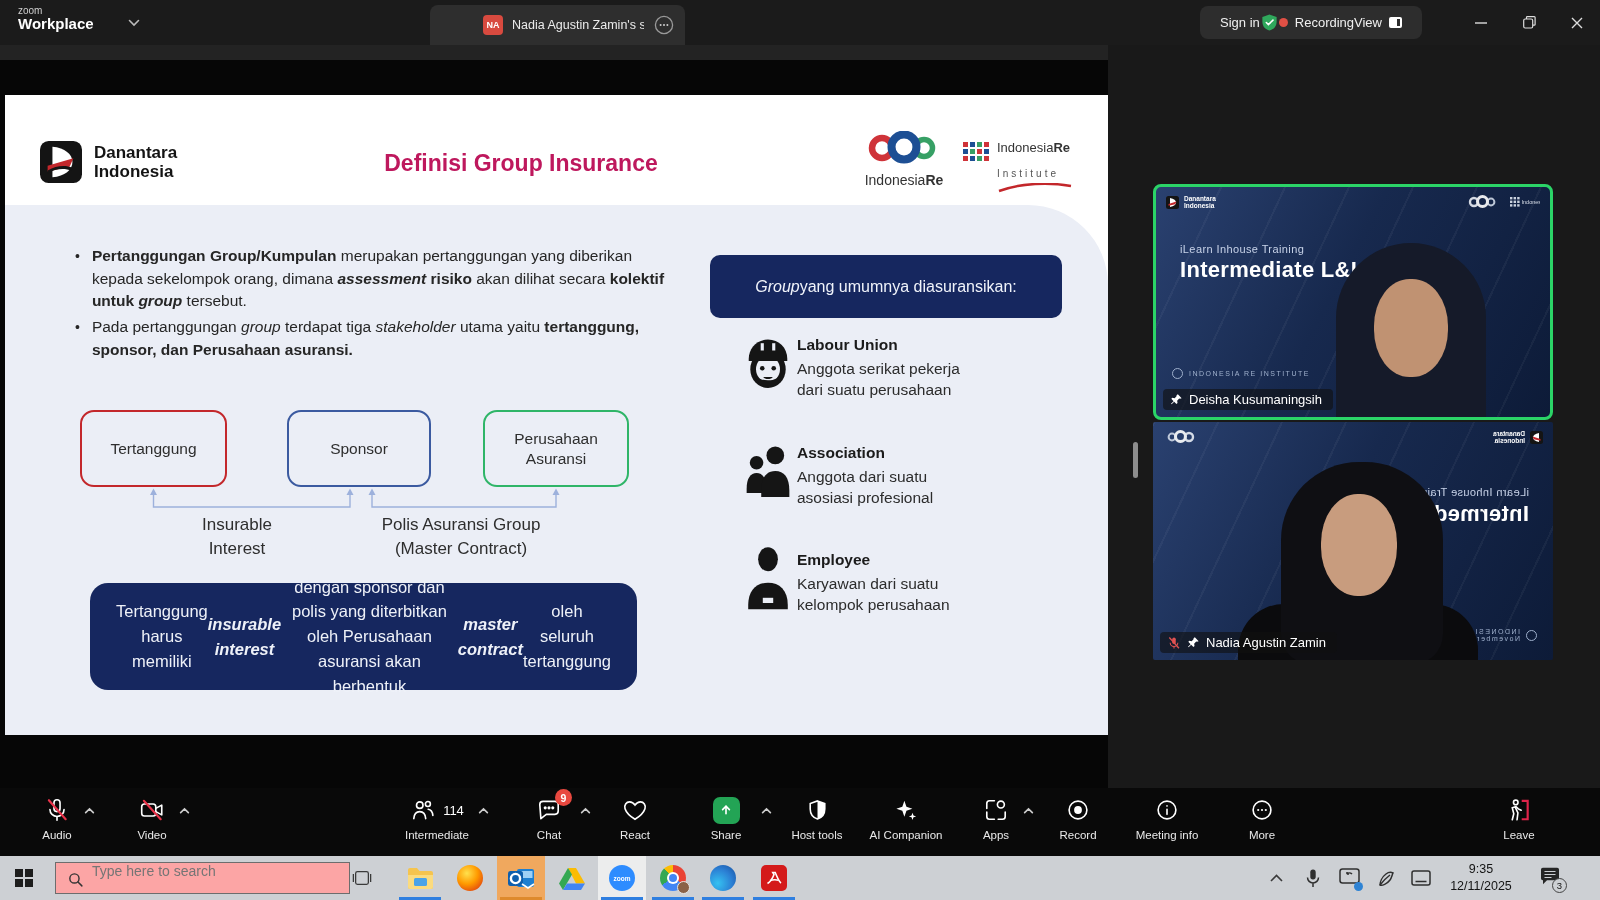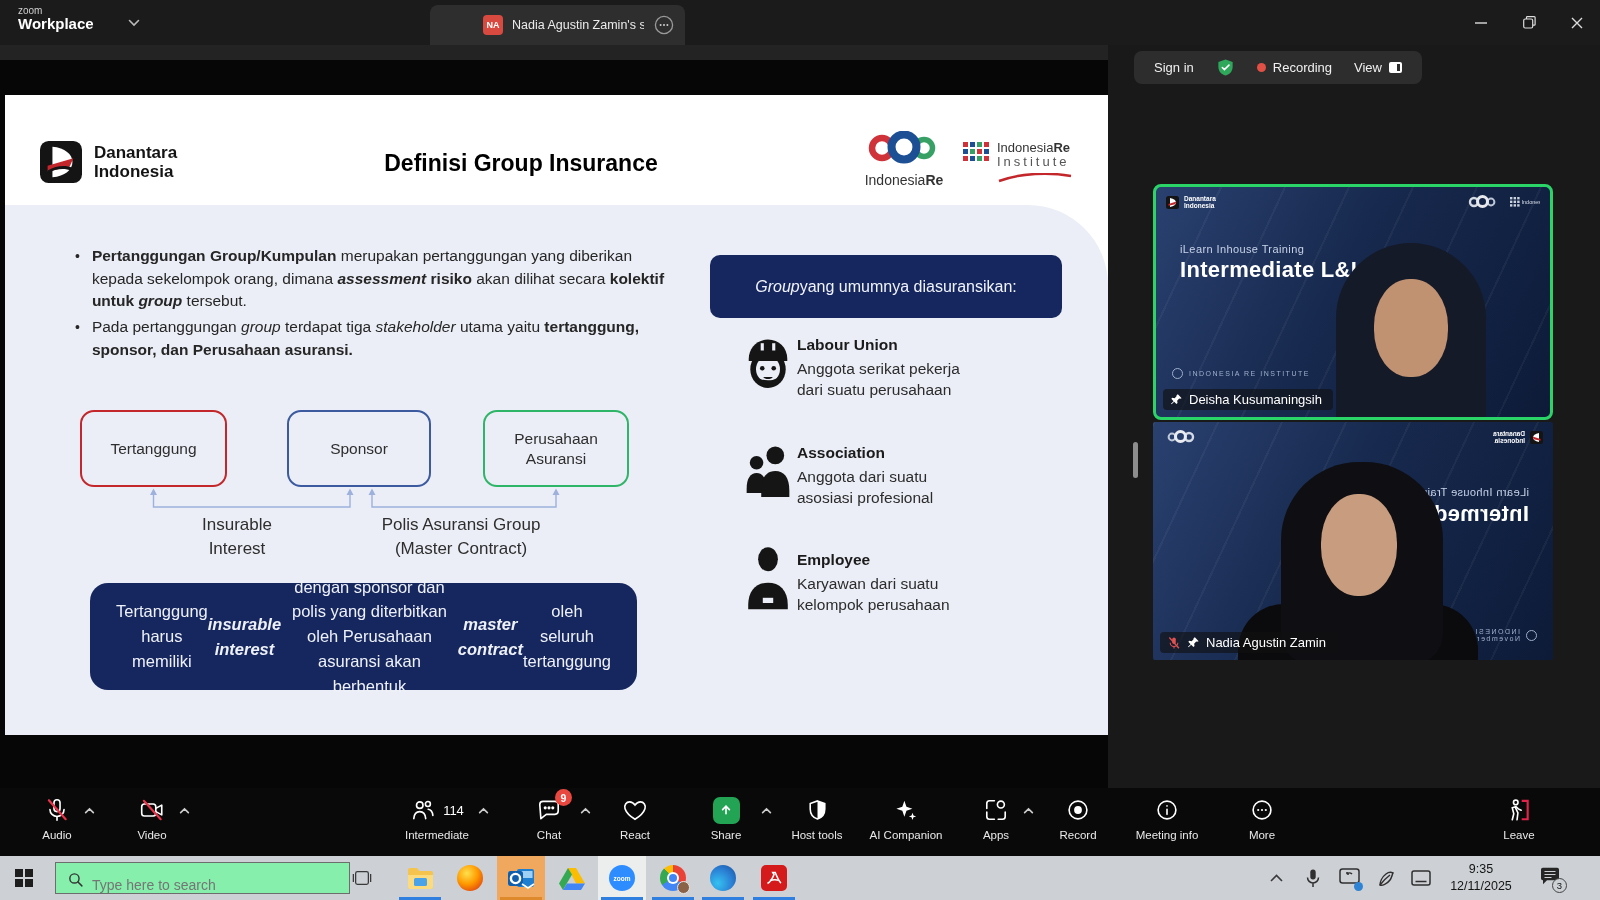--- a/index.html
+++ b/index.html
@@ -14,43 +14,43 @@
   .zw-top { font-size:10px; color:#cfcfcf; }
   .zw-bot { font-size:15px; font-weight:700; }
   .tab { position:absolute; top:0; height:45px; display:flex; align-items:center; gap:9px; color:#d8d8d8; font-size:13px; }
   .tab.meeting { left:176px;margin-top:44px; }
   .tab.screen { left:430px; width:255px; top:5px; height:40px; background:#2e2e2e;
                 border-radius:8px 8px 0 0; padding:0 10px; color:#ececec; }
   .na-badge { width:20px; height:20px; border-radius:4px; background:#d84a3f; color:#fff;
               font-size:9px; font-weight:700; display:flex; align-items:center; justify-content:center;margin-left:43px; }
   .tab-title { flex:1; white-space:nowrap; overflow:hidden; font-size:12.5px; }
   .pill { position:absolute; right:178px; top:6px; height:33px; background:#2d2d2d; border-radius:8px;
-          display:flex; align-items:center; gap:22px; padding:0 20px; color:#f0f0f0; font-size:13px;margin-top:45px; }
+          display:flex; align-items:center; padding:0 20px; color:#f0f0f0; font-size:13px; }
   .rec { display:flex; align-items:center; gap:7px; }
   .rec-dot { width:9px; height:9px; border-radius:50%; background:#e05045; }
   .view-grp { display:flex; align-items:center; gap:7px; }
   .view-ic { width:13px; height:11px; background:#fff; border-radius:2px; position:relative; }
   .view-ic::after { content:""; position:absolute; right:2px; top:2px; bottom:2px; width:3px; background:#2d2d2d; }
   .winbtn { position:absolute; top:0; width:46px; height:45px; display:flex; align-items:center; justify-content:center; }
 
   
   .share { position:absolute; left:0; top:45px; width:1108px; height:743px; background:#232323; }
   .share-black { position:absolute; left:0; top:15px; right:0; bottom:0; background:#060606; }
   .slide { position:absolute; left:5px; top:50px; width:1103px; height:640px; background:#ffffff; color:#222; }
   .panel { position:absolute; left:0; top:110px; width:1103px; height:530px; background:#ebeef6; border-top-right-radius:80px; }
 
   .dnt-logo { position:absolute; left:35px; top:46px; display:flex; gap:12px; align-items:center; }
   .dnt-text { font-size:17px; font-weight:700; color:#141414; line-height:1.12; }
   .slide-title { position:absolute; left:356px; top:55px; width:320px; text-align:center;
-                 font-size:23px; font-weight:600; color:#000000; }
+                 font-size:23px; font-weight:600; color:#be185d; }
   .rings-logo { position:absolute; left:853px; top:36px; width:92px; text-align:center; }
   .rings-text { font-size:14px; color:#333; margin-top:1px; }
   .inst-logo { position:absolute; left:958px; top:46px; display:flex; gap:8px; align-items:flex-start; }
   .inst-text { font-size:13px; color:#333; line-height:1; }
-  .inst-sub { font-size:13px; letter-spacing:3px; color:#555; margin-top:0; }
+  .inst-sub { font-size:10px; letter-spacing:3px; color:#555; margin-top:14px; }
 
   .bullets { position:absolute; left:70px; top:150px; width:595px; font-size:15.5px; color:#262626; line-height:1.46; }
   .bullet-row { display:flex; gap:12px; margin-bottom:3px; }
   .bullet-dot { font-size:14px; padding-top:1px; }
 
   .sbox { position:absolute; top:315px; height:77px; background:transparent; border-radius:14px;
           display:flex; align-items:center; justify-content:center; text-align:center;
           font-size:15.5px; color:#2e2e2e; line-height:1.25; padding:0 8px; }
   .box-red   { left:75px;  width:147px; border:2px solid #c3272b; }
   .box-blue  { left:282px; width:144px; border:2px solid #3b5aa0; }
@@ -106,22 +106,22 @@
            border-radius:9px; color:#fff; font-size:10.5px; font-weight:700;
            display:flex; align-items:center; justify-content:center; padding:0 4px; }
   .share-ic { width:27px; height:27px; background:#23a455; border-radius:7px; display:flex; align-items:center; justify-content:center; }
   .pcount { color:#fff; font-size:13px; }
 
   
   .taskbar { position:absolute; left:0; top:856px; width:1600px; height:44px; background:#cdd0d4; }
   .tcell { position:absolute; top:0; width:48px; height:44px; display:flex; align-items:center; justify-content:center; }
   .ul { position:absolute; bottom:0; left:3px; right:3px; height:3px; background:#2f7fe0; }
   .ul-or { background:#de8a2c; }
-  .search-box { position:absolute; left:55px; top:6px; width:295px; height:32px; background:#86efac;
-                border:1px solid #6d6d6d; display:flex; align-items:flex-end; }
+  .search-box { position:absolute; left:55px; top:6px; width:295px; height:32px; background:#fca5a5;
+                border:1px solid #6d6d6d; display:flex; align-items:flex-start; }
   .search-box input { border:none; outline:none; width:230px; font-size:14px; color:#333;
                       font-family:"Liberation Sans",sans-serif; margin-left:36px; background:transparent; }
   .win-logo { display:grid; grid-template-columns:8px 8px; grid-template-rows:8px 8px; gap:1.5px; }
   .win-logo span { background:#1d1d1d; }
   .clock { position:absolute; left:1437px; top:5px; width:88px; text-align:center; font-size:12.5px; color:#141414; line-height:1.35; }
   .notif-badge { position:absolute; right:-7px; bottom:-4px; width:15px; height:15px; border-radius:50%;
                  background:#cdd0d4; border:1px solid #444; font-size:9.5px; color:#111;
                  display:flex; align-items:center; justify-content:center; }
   .appdot { width:26px; height:26px; border-radius:50%; }
 </style>

